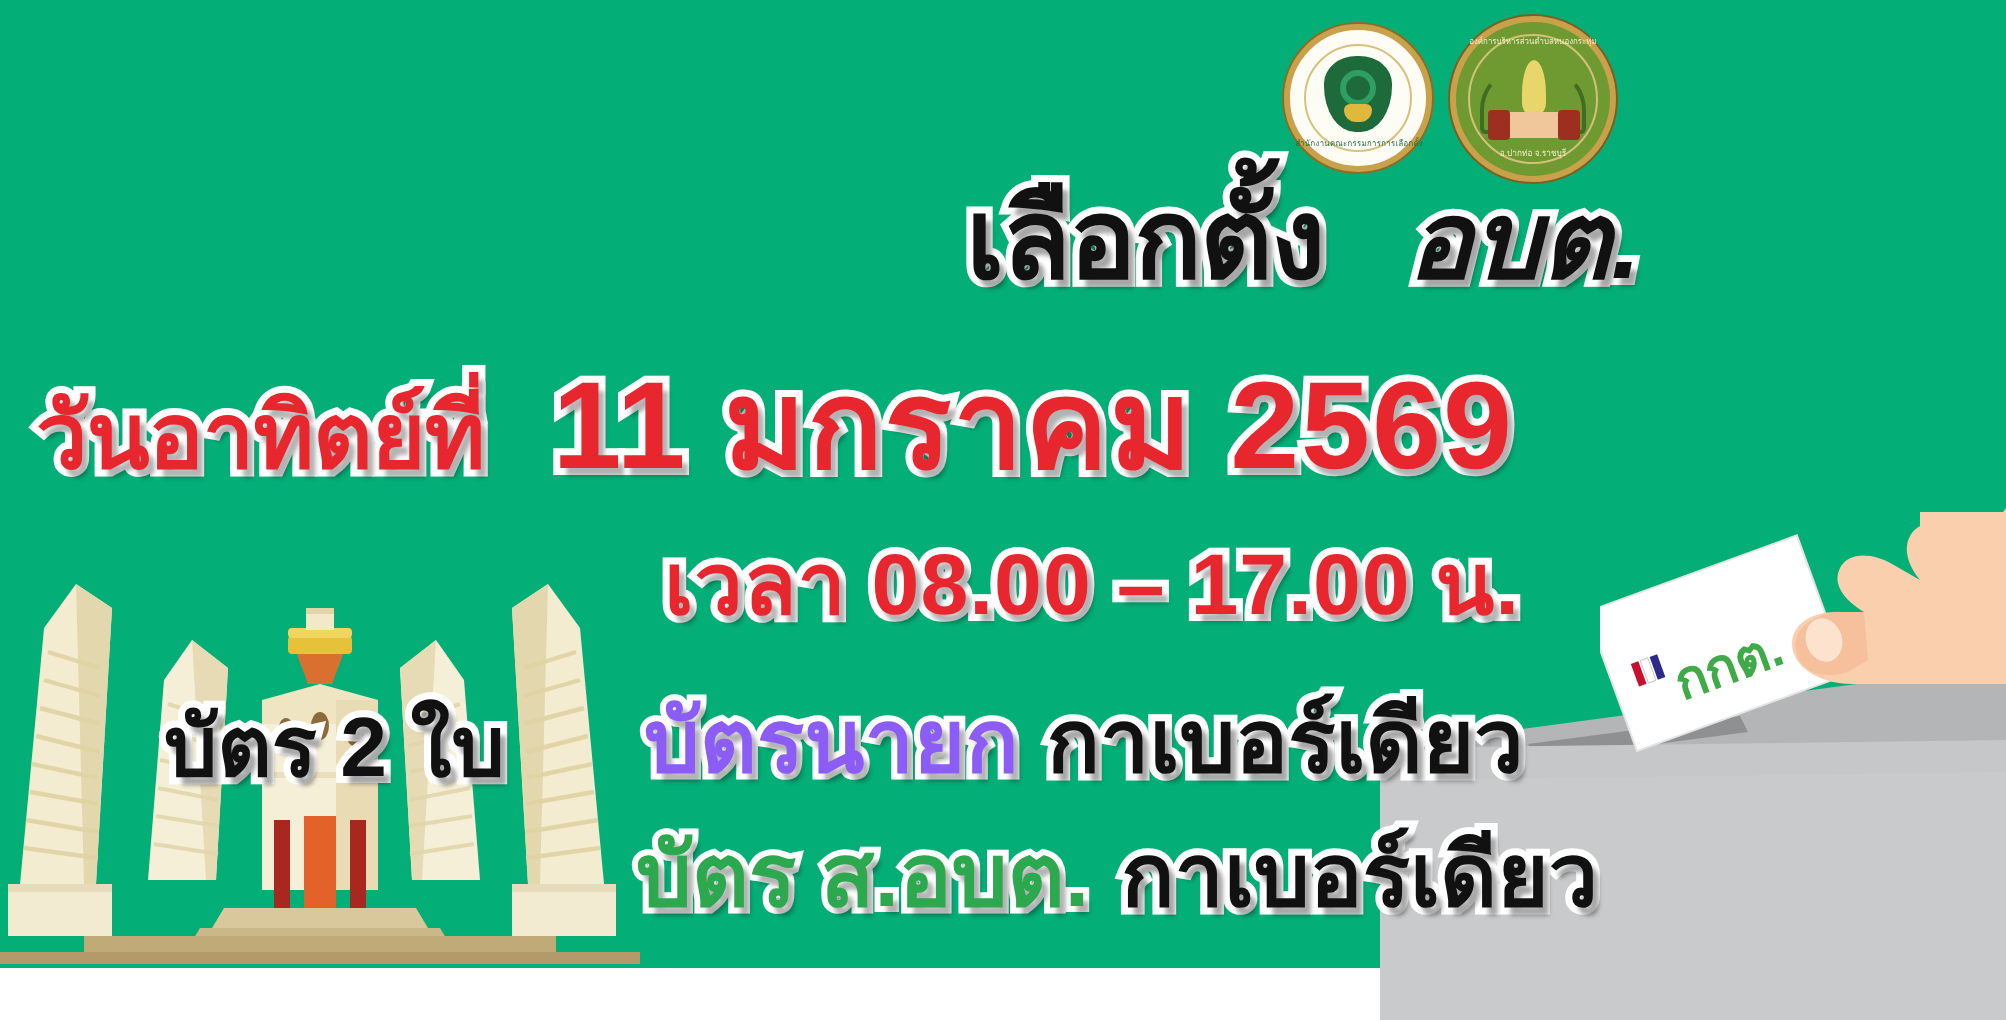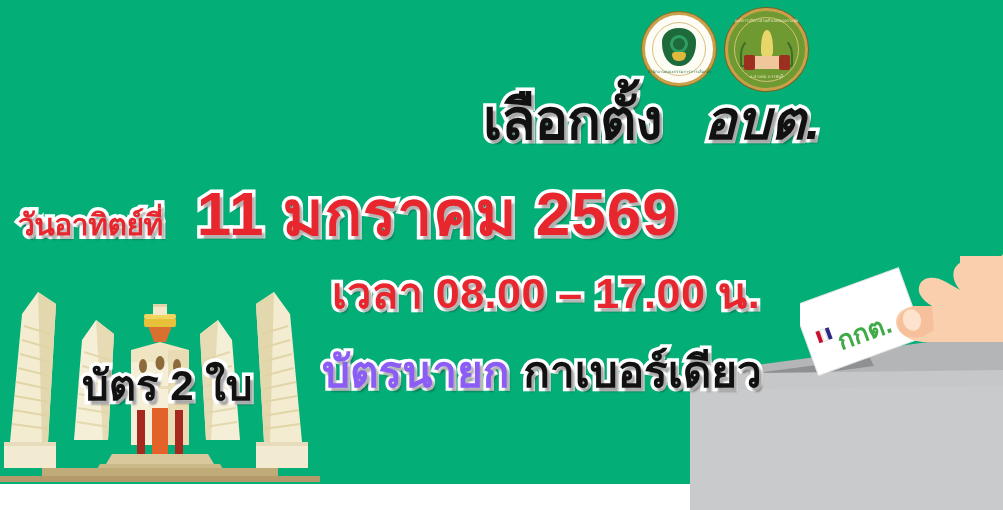--- a/index.html
+++ b/index.html
@@ -229,29 +229,29 @@
 
   
   #headline { left: 455px; top: 92px; font-size: 0; }
   #headline span { display: inline-block; vertical-align: baseline; padding-left: 28px; }
   #headline .h-small { font-size: 56px; letter-spacing: -1px; }
   #headline .h-big   { font-size: 54px; letter-spacing: 0px; margin-left: 14px; font-style: italic; }
 
   
   #dateline { left: 18px; top: 183px; font-size: 0; }
   #dateline span { display: inline-block; }
-  #dateline .d-label { font-size: 30px; letter-spacing: -0.5px; }
+  #dateline .d-label { font-size: 46px; letter-spacing: -0.5px; }
   #dateline .d-date  { font-size: 62px; margin-left: 34px; letter-spacing: 1px; }
 
   
   #timeline { left: 332px; top: 272px; }
   #timeline span { font-size: 43px; letter-spacing: 0.5px; }
 
   
-  #ballotcount { left: 82px; top: 353px; margin-top: 12px; }
+  #ballotcount { left: 82px; top: 353px; }
   #ballotcount span { font-size: 42px; }
 
   
   #ballotA { left: 322px; top: 350px; font-size: 0; }
   #ballotA span { display: inline-block; }
   #ballotA .a1 { font-size: 44px; }
   #ballotA .a2 { font-size: 44px; margin-left: 14px; }
 
   
   #ballotB { left: 318px; top: 417px; font-size: 0; }
@@ -431,14 +431,17 @@
   </div>
 
   <div class="line t-black" id="ballotcount">
     <span>บัตร 2 ใบ</span>
   </div>
 
   <div class="line" id="ballotA">
     <span class="a1 t-pink">บัตรนายก</span><span class="a2 t-black">กาเบอร์เดียว</span>
   </div>
 
+  <div class="line" id="ballotB">
+    <span class="b1 t-green">บัตร ส.อบต.</span><span class="b2 t-black">กาเบอร์เดียว</span>
+  </div>
 
 </div>
 
 </body></html>

